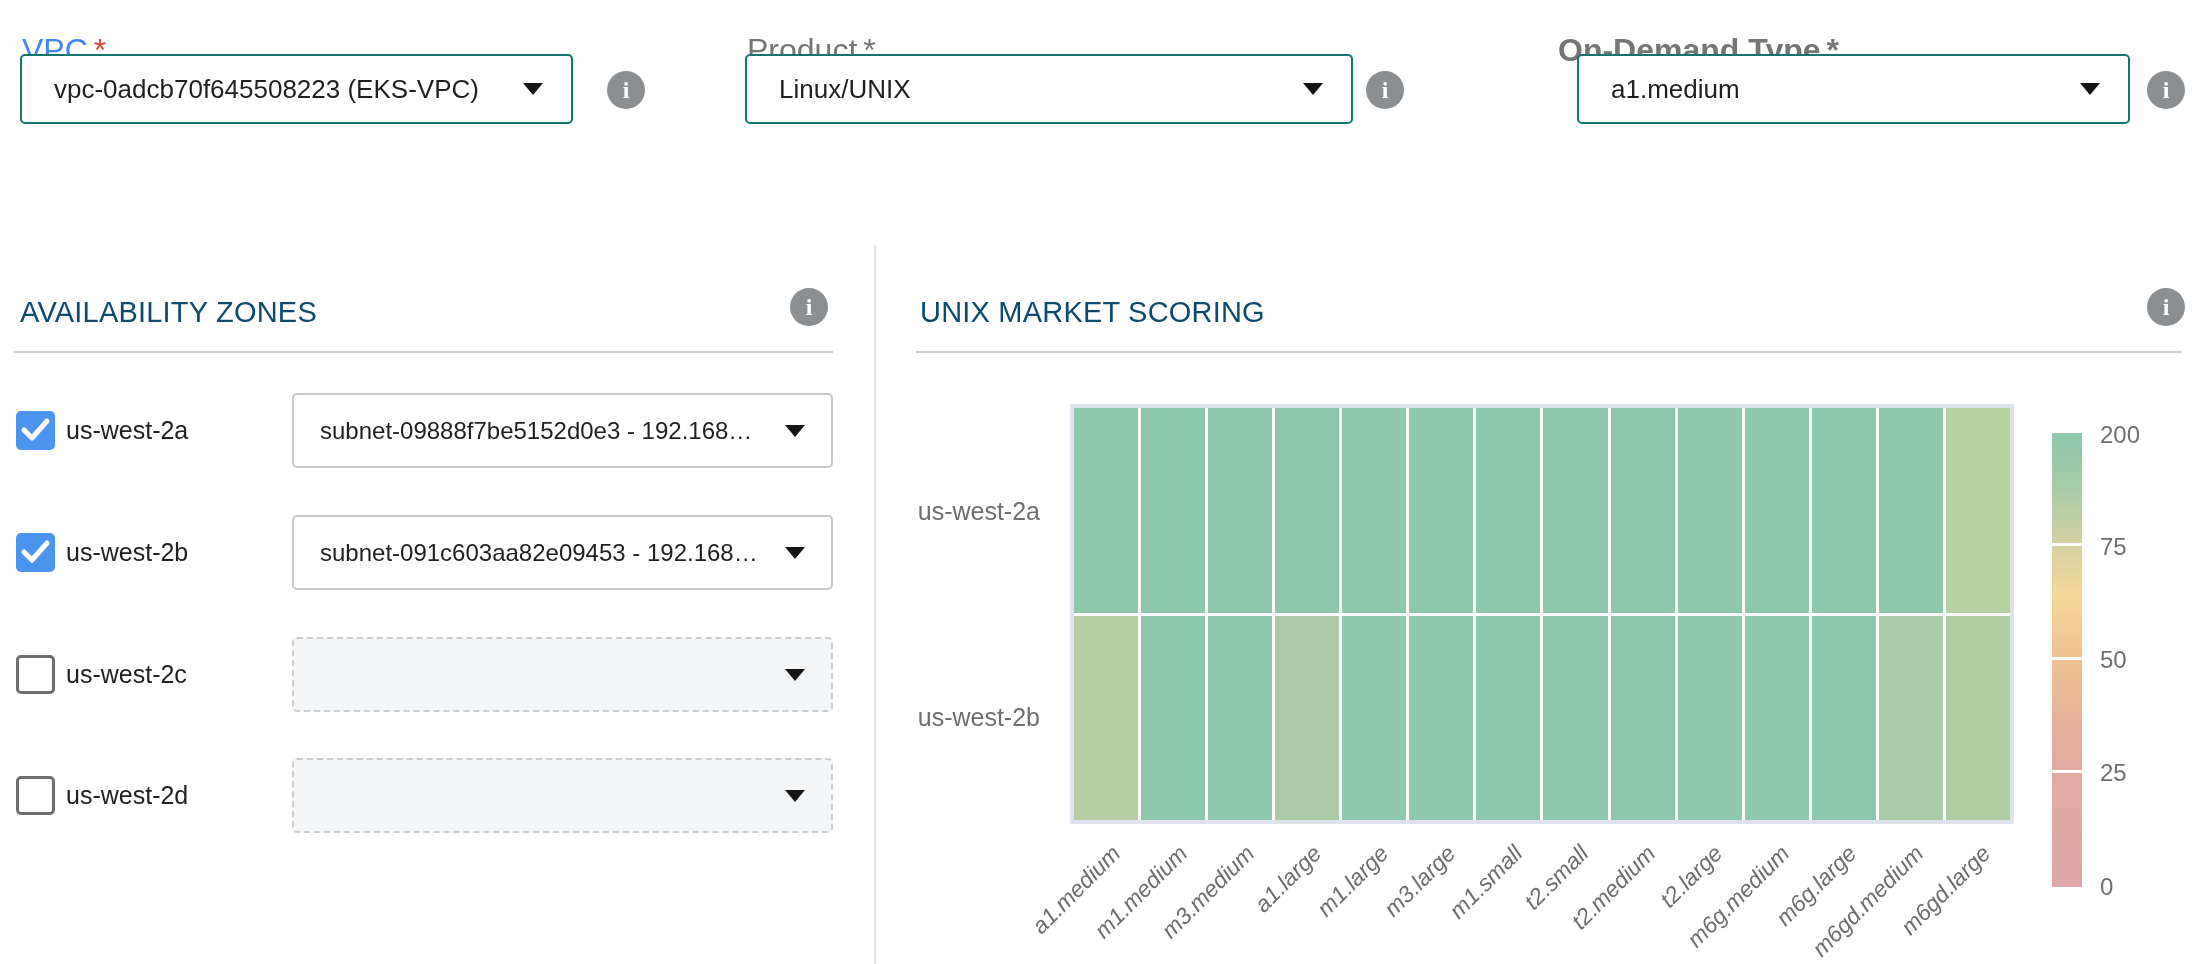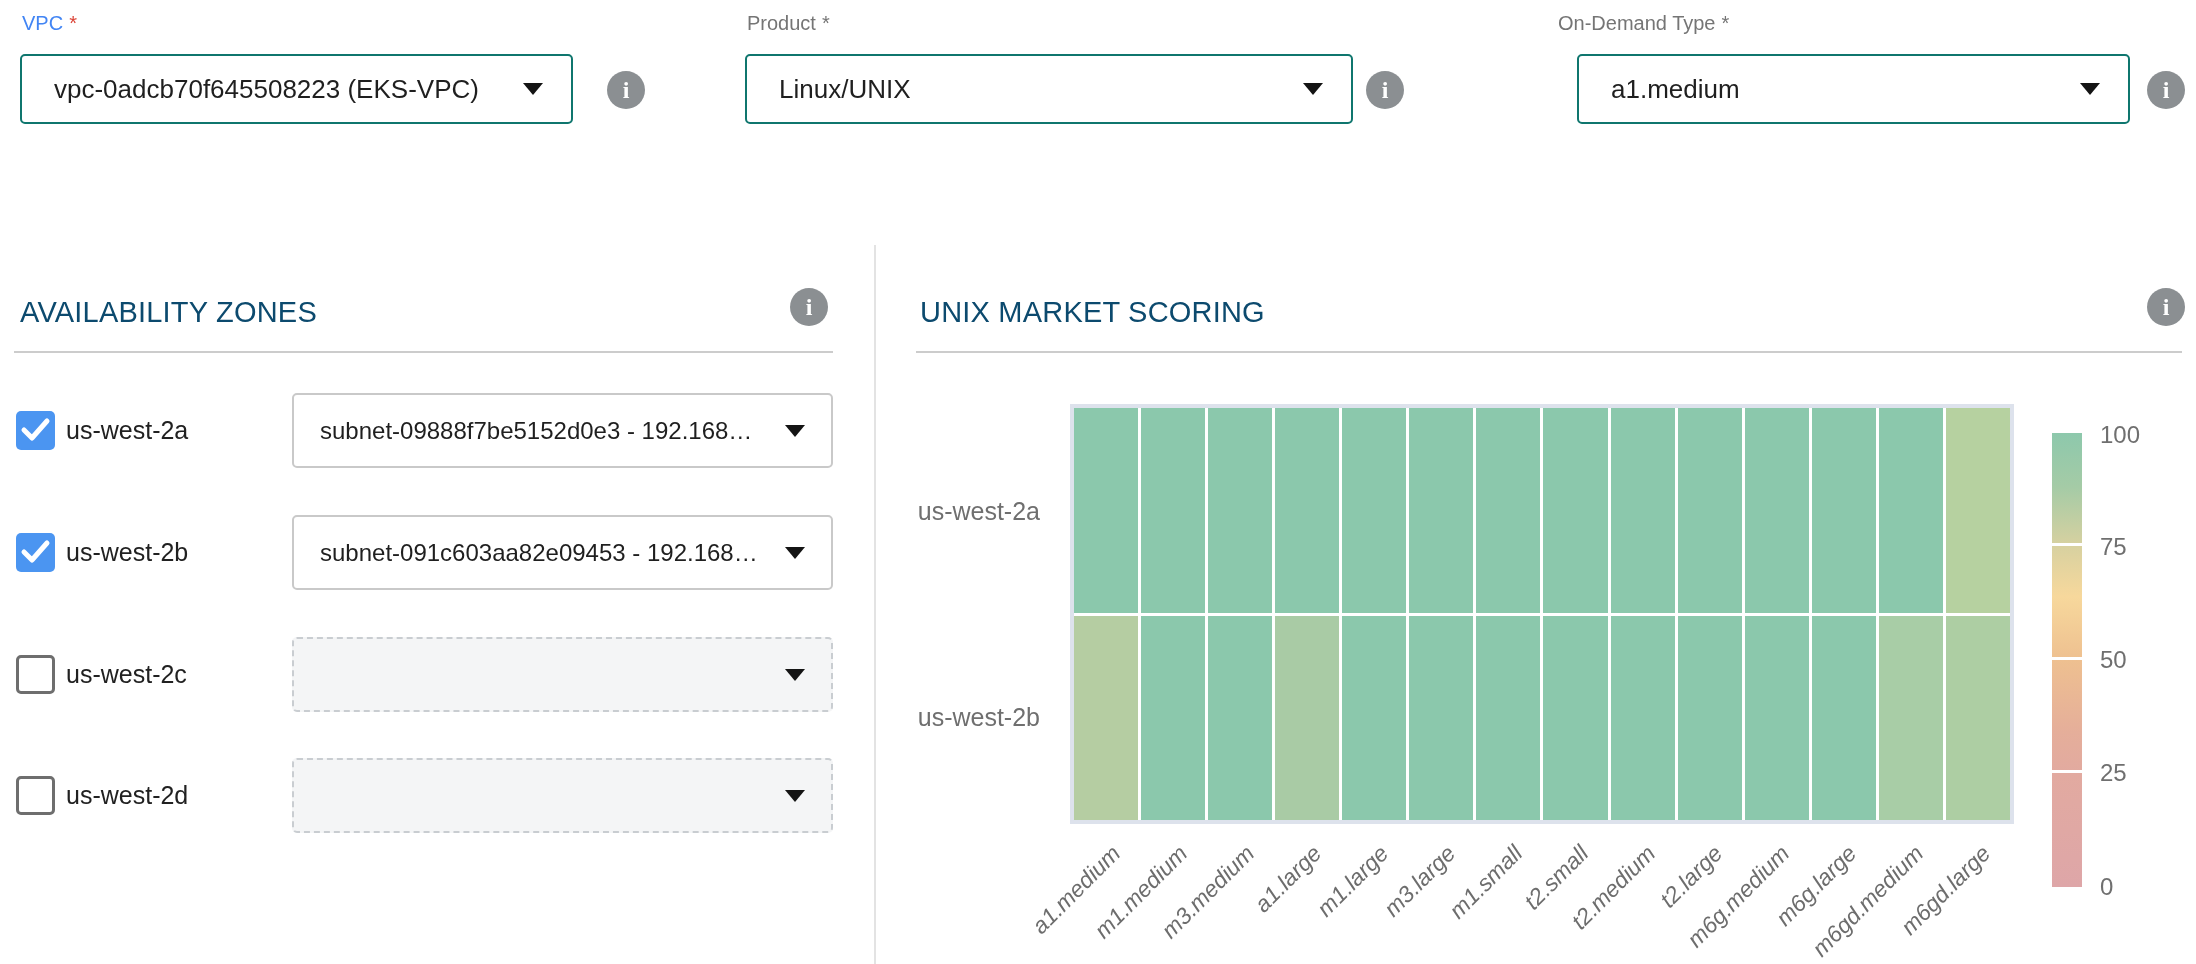--- a/index.html
+++ b/index.html
@@ -1,21 +1,21 @@
 <!DOCTYPE html>
 <html><head>
 <meta charset="utf-8">
 <style>
   * { margin:0; padding:0; box-sizing:border-box; }
   html,body { background:#ffffff; }
   body { font-family:"Liberation Sans", sans-serif; color:#212121; }
   #screen { position:relative; width:2196px; height:964px; background:#fff; overflow:hidden; }
 
   
-  .field-label { position:absolute; font-size:20px; color:#757575; white-space:nowrap; }
+  .field-label { position:absolute; font-size:32px; color:#757575; white-space:nowrap;margin-top:20px; }
   .field-label .req { margin-left:6px; }
   .field-label.blue .lbl { color:#4285f4; }
   .field-label.blue .req { color:#db4437; }
   .field-box { position:absolute; height:70px; background:#fff; border:2px solid #0f766e; border-radius:5px;
                display:flex; align-items:center; justify-content:space-between; padding:0 28px 0 32px; cursor:pointer; }
   .field-box .val { font-size:26px; color:#1f1f1f; white-space:nowrap; overflow:hidden; }
   .caret { width:0; height:0; border-left:10px solid transparent; border-right:10px solid transparent;
            border-top:12px solid #141414; flex:0 0 auto; margin-left:14px; }
   .info-icon { position:absolute; width:38px; height:38px; border-radius:50%; background:#8b8f92; color:#fff;
                font-size:24px; font-weight:bold; display:flex; align-items:center; justify-content:center;
@@ -72,21 +72,21 @@
 
   <div class="field-label" style="left:747px; top:12px;">
     <span class="lbl">Product</span><span class="req">*</span>
   </div>
   <div class="field-box" style="left:745px; top:54px; width:608px;">
     <span class="val">Linux/UNIX</span>
     <span class="caret"></span>
   </div>
   <div class="info-icon" style="left:1366px; top:71px;">i</div>
 
-  <div class="field-label" style="left:1558px; top:12px;">
+  <div class="field-label" style="left:1558px; top:12px;font-weight:bold;">
     <span class="lbl">On-Demand Type</span><span class="req">*</span>
   </div>
   <div class="field-box" style="left:1577px; top:54px; width:553px;">
     <span class="val">a1.medium</span>
     <span class="caret"></span>
   </div>
   <div class="info-icon" style="left:2147px; top:71px;">i</div>
 
   <div class="v-divider"></div>
 
@@ -197,19 +197,19 @@
       <div class="hm-xlabel" style="left: 538.857px;">m6g.large</div>
       <div class="hm-xlabel" style="left: 605.714px;">m6gd.medium</div>
       <div class="hm-xlabel" style="left: 672.571px;">m6gd.large</div>
     </div>
 
   <div class="legend-bar" style="background: linear-gradient(rgb(141, 200, 172) 0%, rgb(165, 203, 166) 12%, rgb(216, 209, 160) 25%, rgb(247, 216, 156) 36%, rgb(238, 192, 144) 50%, rgb(229, 174, 154) 66%, rgb(226, 170, 160) 75%, rgb(222, 166, 168) 100%);">
     <div class="legend-line" style="top:110px;"></div>
     <div class="legend-line" style="top:224px;"></div>
     <div class="legend-line" style="top:337px;"></div>
   </div>
-  <span class="legend-tick" style="top:435px;">100</span>
+  <span class="legend-tick" style="top:435px;">200</span>
   <span class="legend-tick" style="top:547px;">75</span>
   <span class="legend-tick" style="top:660px;">50</span>
   <span class="legend-tick" style="top:773px;">25</span>
   <span class="legend-tick" style="top:887px;">0</span>
 
 </div>
 
 </body></html>

